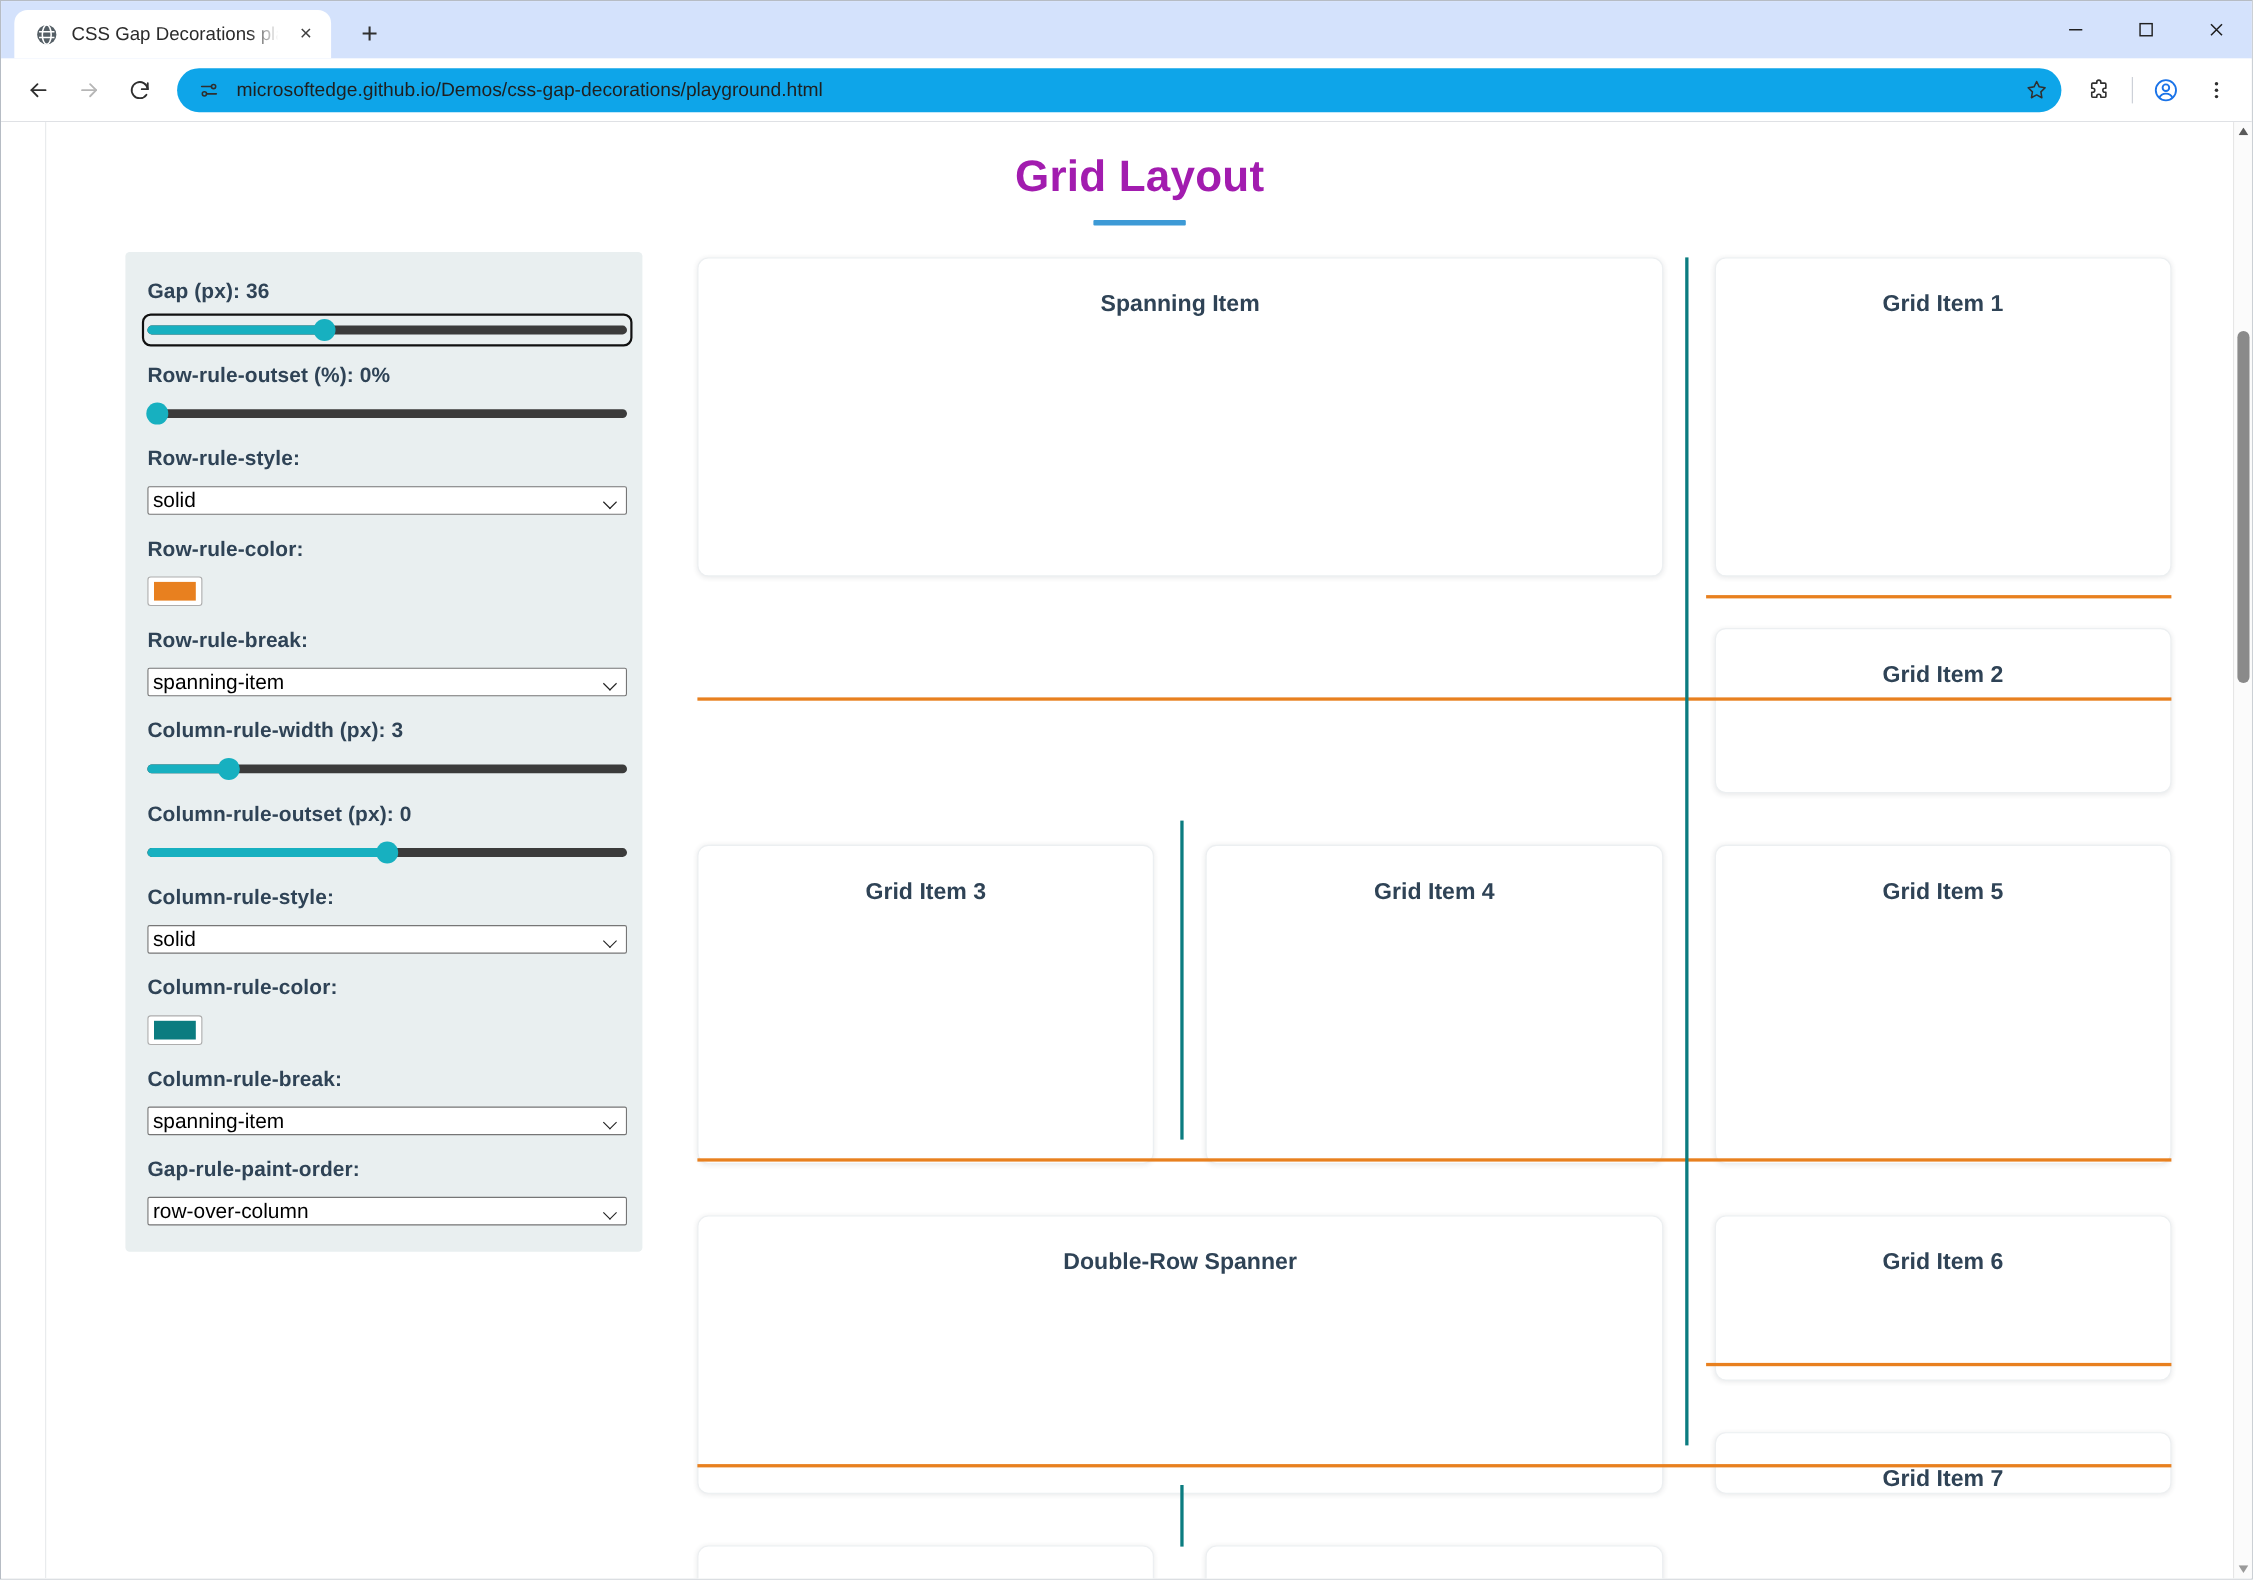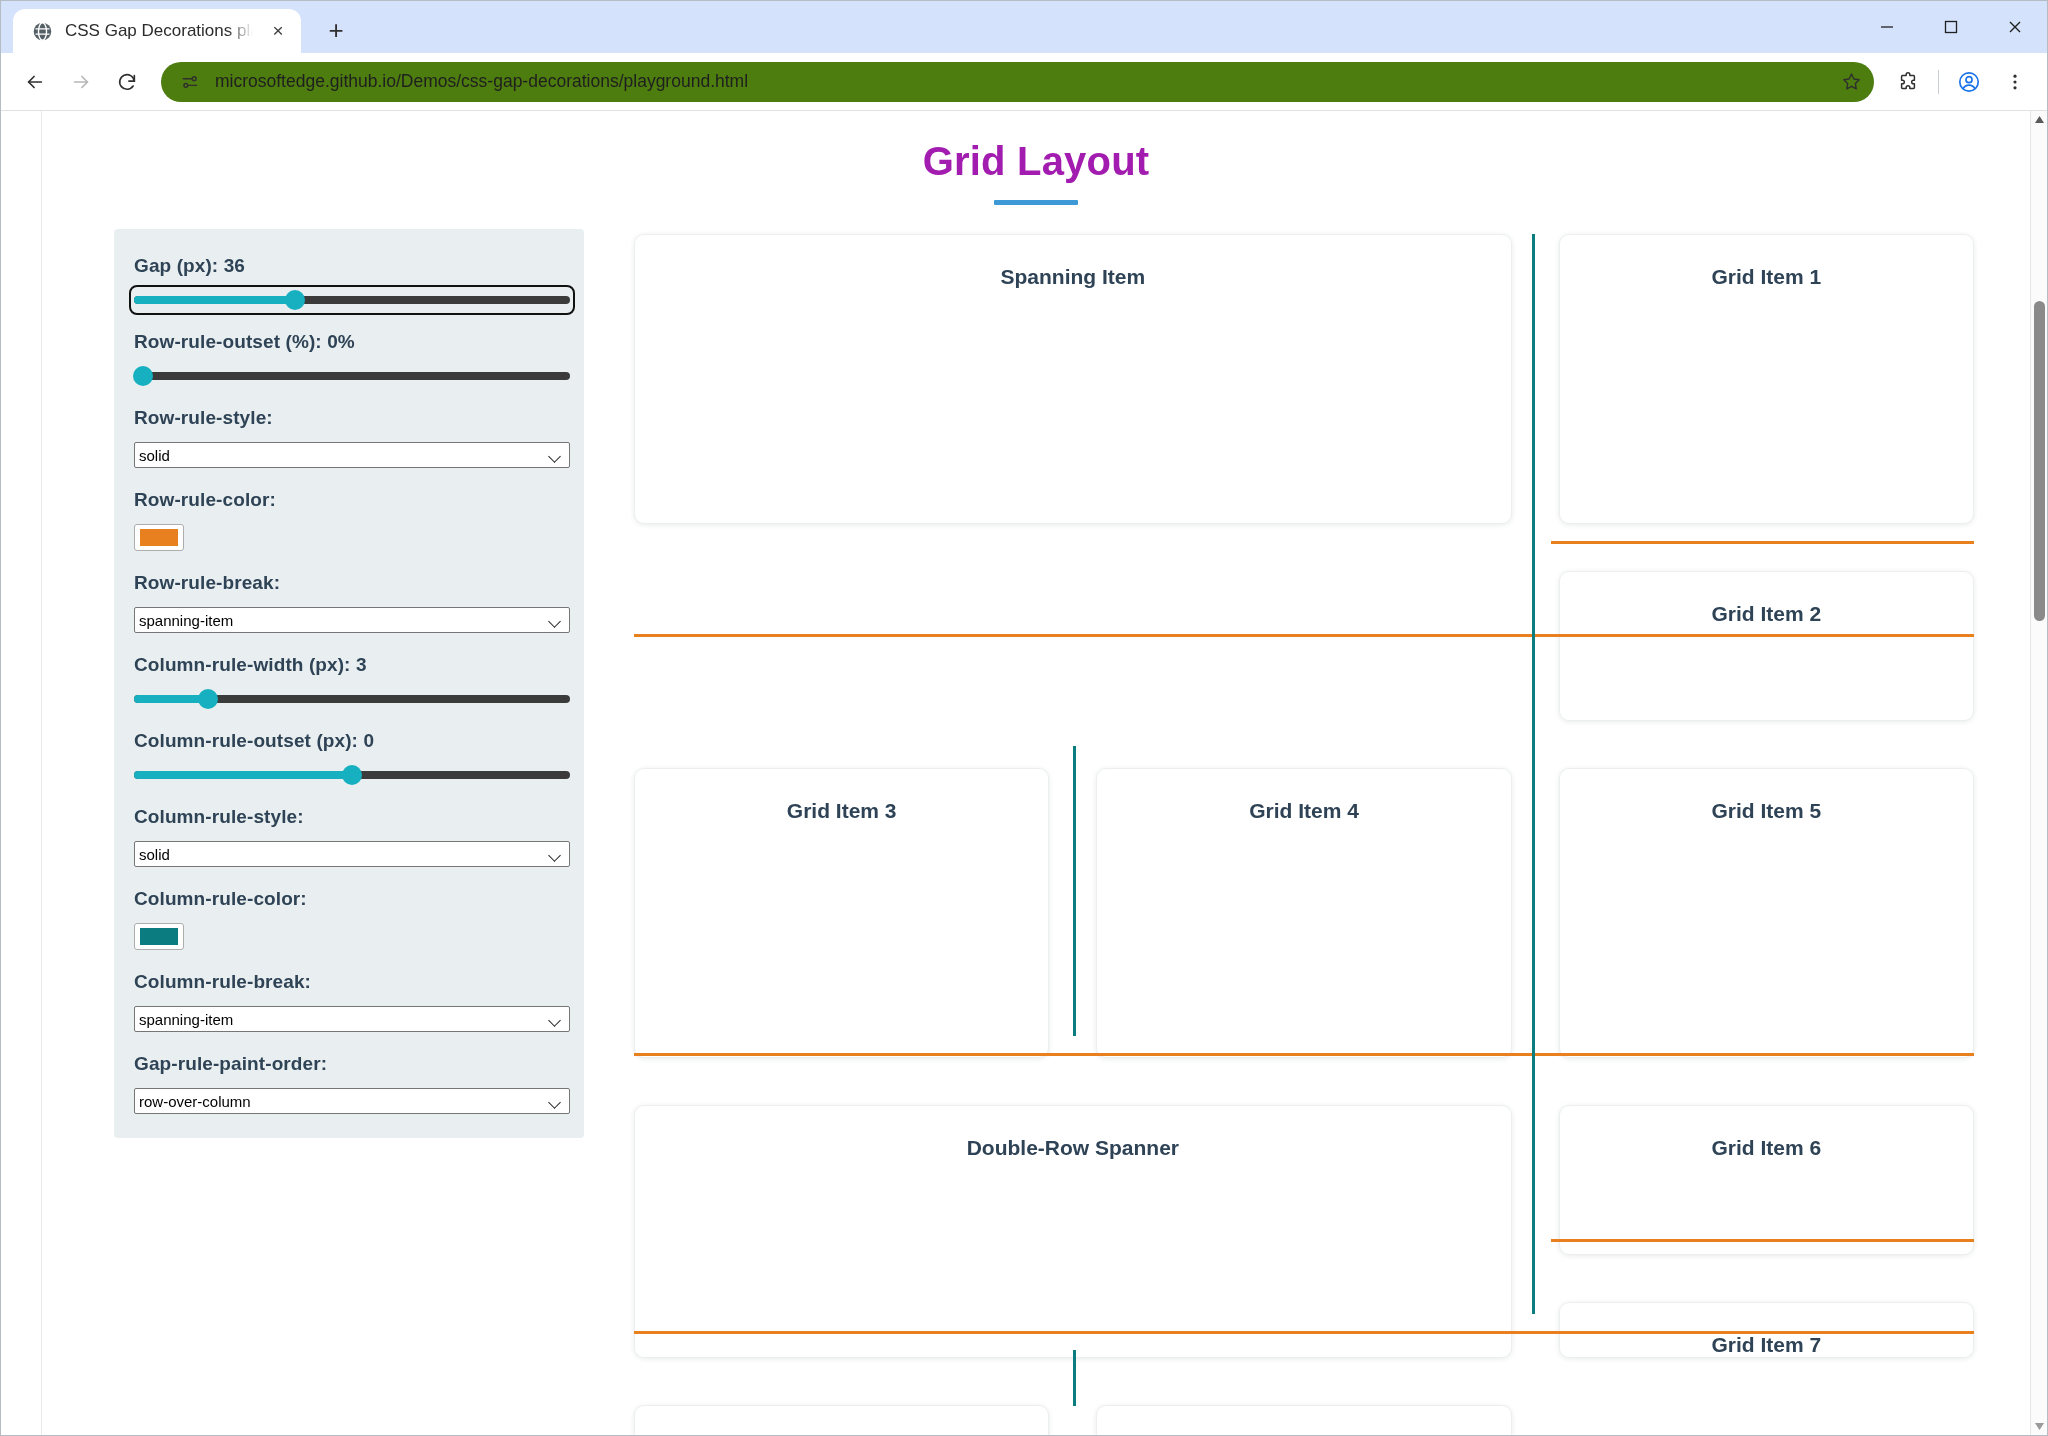--- a/index.html
+++ b/index.html
@@ -75,21 +75,21 @@
     padding: 0 10px 0 12px; gap: 2px;
   }
   .tbtn {
     width: 44px; height: 44px; border-radius: 50%;
     display: flex; align-items: center; justify-content: center;
     color: #2f2f2f; flex: 0 0 44px;
   }
   .tbtn.disabled { color: #b0b0b0; }
   .omnibox {
     flex: 1; height: 40px;
-    background: #4d7c0f;
+    background: #0ea5e9;
     border-radius: 20px;
     display: flex; align-items: center;
     margin: 0 10px;
     padding: 0 6px 0 14px;
   }
   .omni-icon {
     width: 30px; height: 30px; flex: 0 0 30px;
     display: flex; align-items: center; justify-content: center;
     color: #2f2f2f;
   }
@@ -205,21 +205,21 @@
   .slider .thumb {
     position: absolute; top: 0;
     width: 20px; height: 20px;
     background: #17b0c0; border-radius: 50%;
     transform: translateX(-50%);
   }
 
   select.ctrl-select {
     width: 436px; height: 26px;
     font-family: "Liberation Sans", sans-serif;
-    font-size: 15px;
+    font-size: 19px;
     color: #000;
     background: #ffffff;
     border: 1px solid #767676;
     border-radius: 2px;
     padding: 0 4px;
     appearance: none;
     -webkit-appearance: none;
   }
   .select-wrap { position: relative; width: 436px; }
   .select-wrap::after {

